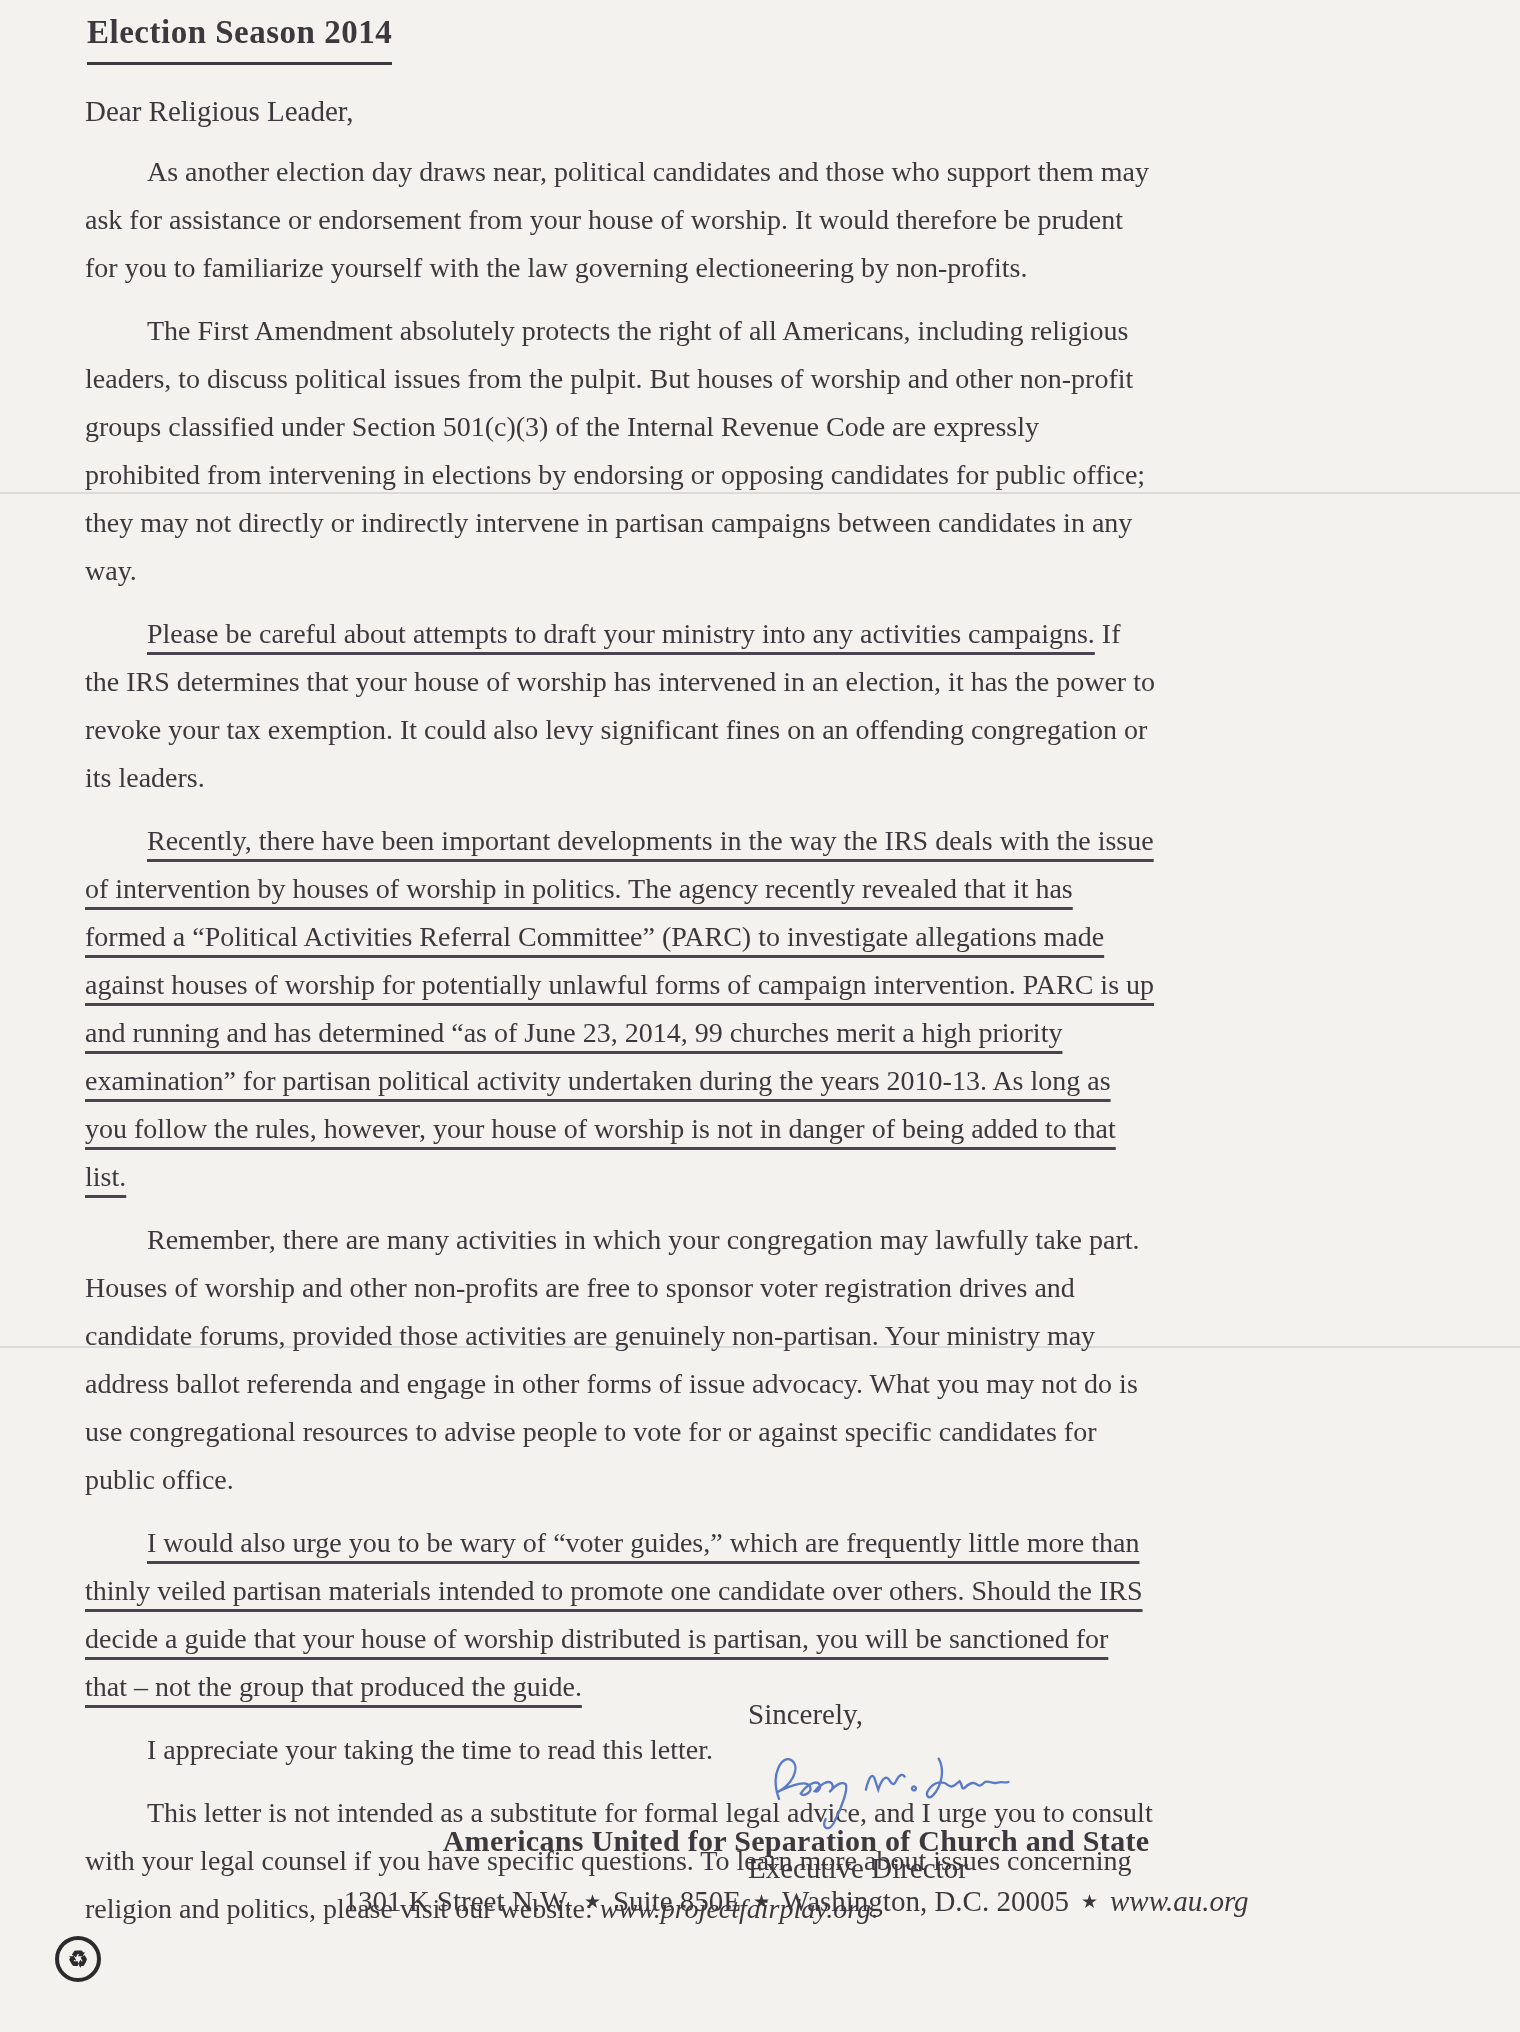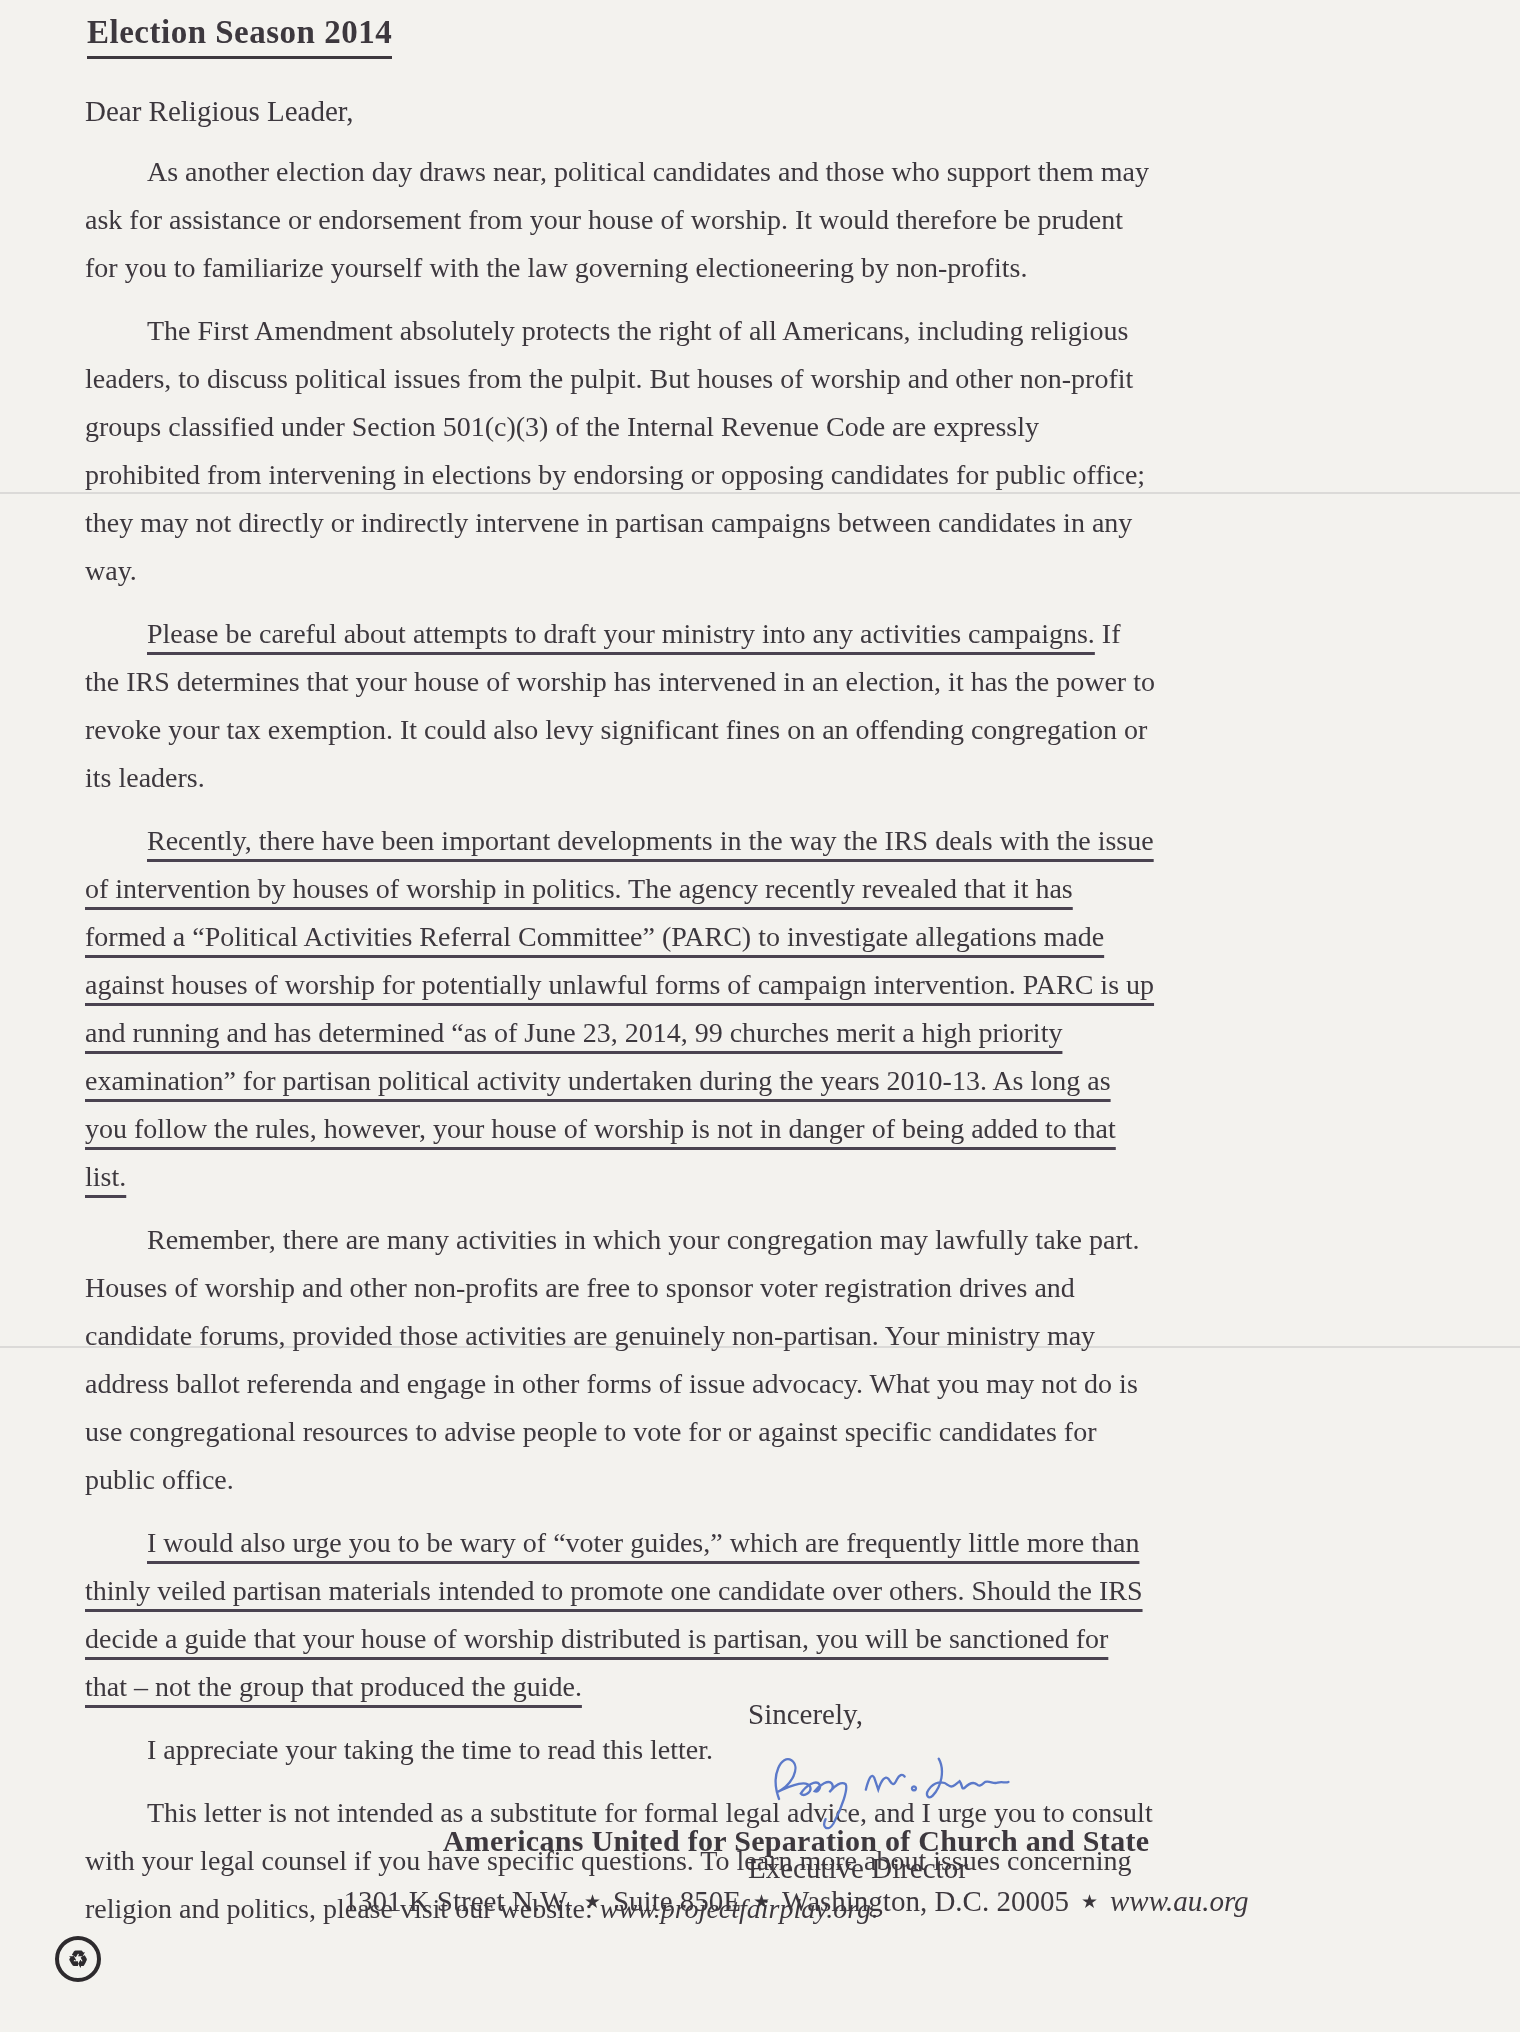--- a/index.html
+++ b/index.html
@@ -6,21 +6,21 @@
   .page{
     position:relative;
     width:1520px;height:2032px;
     background:var(--paper,#f3f2ee);
     font-family:"Liberation Serif", serif;
     color:var(--ink,#3d383e);
     overflow:hidden;
   }
   .content{position:absolute;left:85px;top:14px;width:1072px;}
   .title{font-size:33px;font-weight:bold;margin:0 0 44px 2px;letter-spacing:.5px;}
-  .title .title-underline{border-bottom:3px solid var(--ink,#3d383e);padding-bottom:6px;}
+  .title .title-underline{border-bottom:3px solid var(--ink,#3d383e);padding-bottom:12px;}
   .salutation{font-size:29px;margin:0 0 20px 0;}
   .para{font-size:28px;line-height:48px;margin:0 0 15px 0;text-indent:62px;}
   .pen-underline{
     text-decoration:underline;
     text-decoration-thickness:3px;
     text-underline-offset:9px;
     text-decoration-color:var(--pen,rgba(62,55,66,.8));
   }
   .em{font-style:italic;}
   .closing{position:absolute;left:748px;top:1694px;font-size:29px;line-height:40px;}

